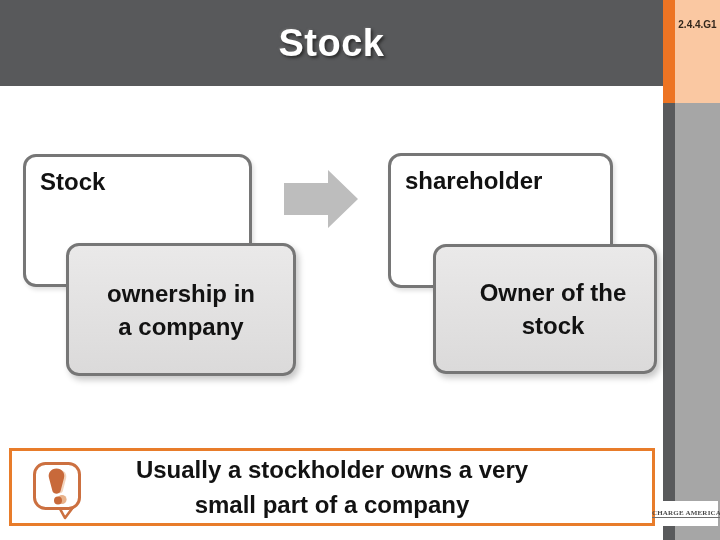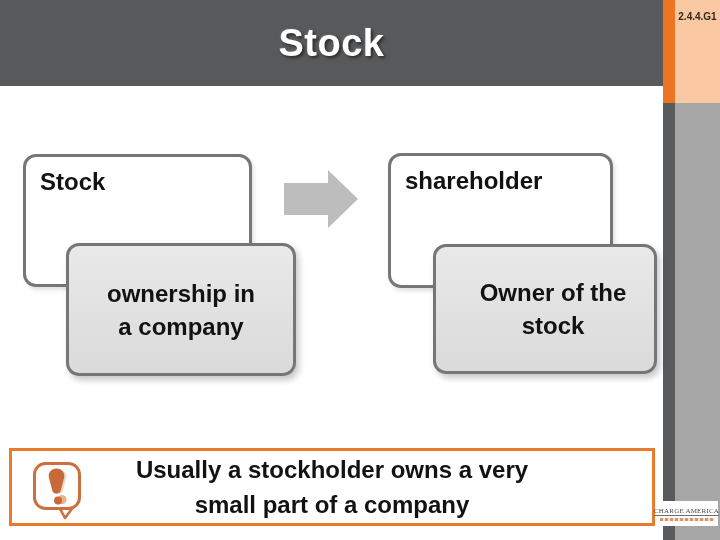--- a/index.html
+++ b/index.html
@@ -15,21 +15,21 @@
   }
   .title {
     margin:0; color:#ffffff; font-size:38px; font-weight:bold; letter-spacing:0.5px;
     text-shadow:2px 2px 3px rgba(40,40,40,0.9), -1px -1px 2px rgba(120,120,120,0.5);
   }
 
   
   .stripe-orange { position:absolute; left:663px; top:0; width:12px; height:103px; background:#ed7423; }
   .panel-peach   { position:absolute; left:675px; top:0; width:45px; height:103px; background:#fac8a2;
                    text-align:center; }
-  .slide-code    { display:inline-block; margin-top:11px; font-size:10px; color:#32271c; font-weight:bold; }
+  .slide-code    { display:inline-block; margin-top:19px; font-size:10px; color:#32271c; font-weight:bold; }
   .stripe-dark   { position:absolute; left:663px; top:103px; width:12px; height:437px; background:#595a5c; }
   .panel-gray    { position:absolute; left:675px; top:103px; width:45px; height:437px; background:#a6a6a6; }
 
   
   .dbox {
     position:absolute; box-sizing:border-box; border:3px solid #767676; border-radius:13px;
     color:#121212; font-weight:bold; box-shadow:2px 3px 4px rgba(0,0,0,0.12);
   }
   .white-box { background:#ffffff; z-index:1; }
   .gray-box  {
@@ -56,21 +56,21 @@
   .callout-text {
     position:absolute; left:0; top:0; right:0; bottom:0;
     display:flex; flex-direction:column; align-items:center; justify-content:center;
     font-size:24px; line-height:35px; font-weight:bold; color:#121212; text-align:center;
   }
   .bubble-icon { position:absolute; left:21px; top:11px; width:50px; height:58px; }
 
   
   .logo {
     position:absolute; left:655px; top:501px; width:63px; height:25px; background:#ffffff;
-    z-index:5; display:flex; flex-direction:column; align-items:center; justify-content:center;
+    z-index:5; display:flex; align-items:center; justify-content:center;font-weight:bold;
   }
   .logo-text {
     font-family:"Liberation Serif", serif; font-size:7px; color:#4b4b4b;
     text-transform:uppercase; letter-spacing:0.2px; white-space:nowrap;
     border-bottom:1px solid #6d6d6d; line-height:8px;
   }
   .logo-tagline {
     margin-top:2px; width:54px; height:3px;
     background:repeating-linear-gradient(90deg, #e0935e 0 3px, rgba(224,147,94,0.25) 3px 5px);
   }

